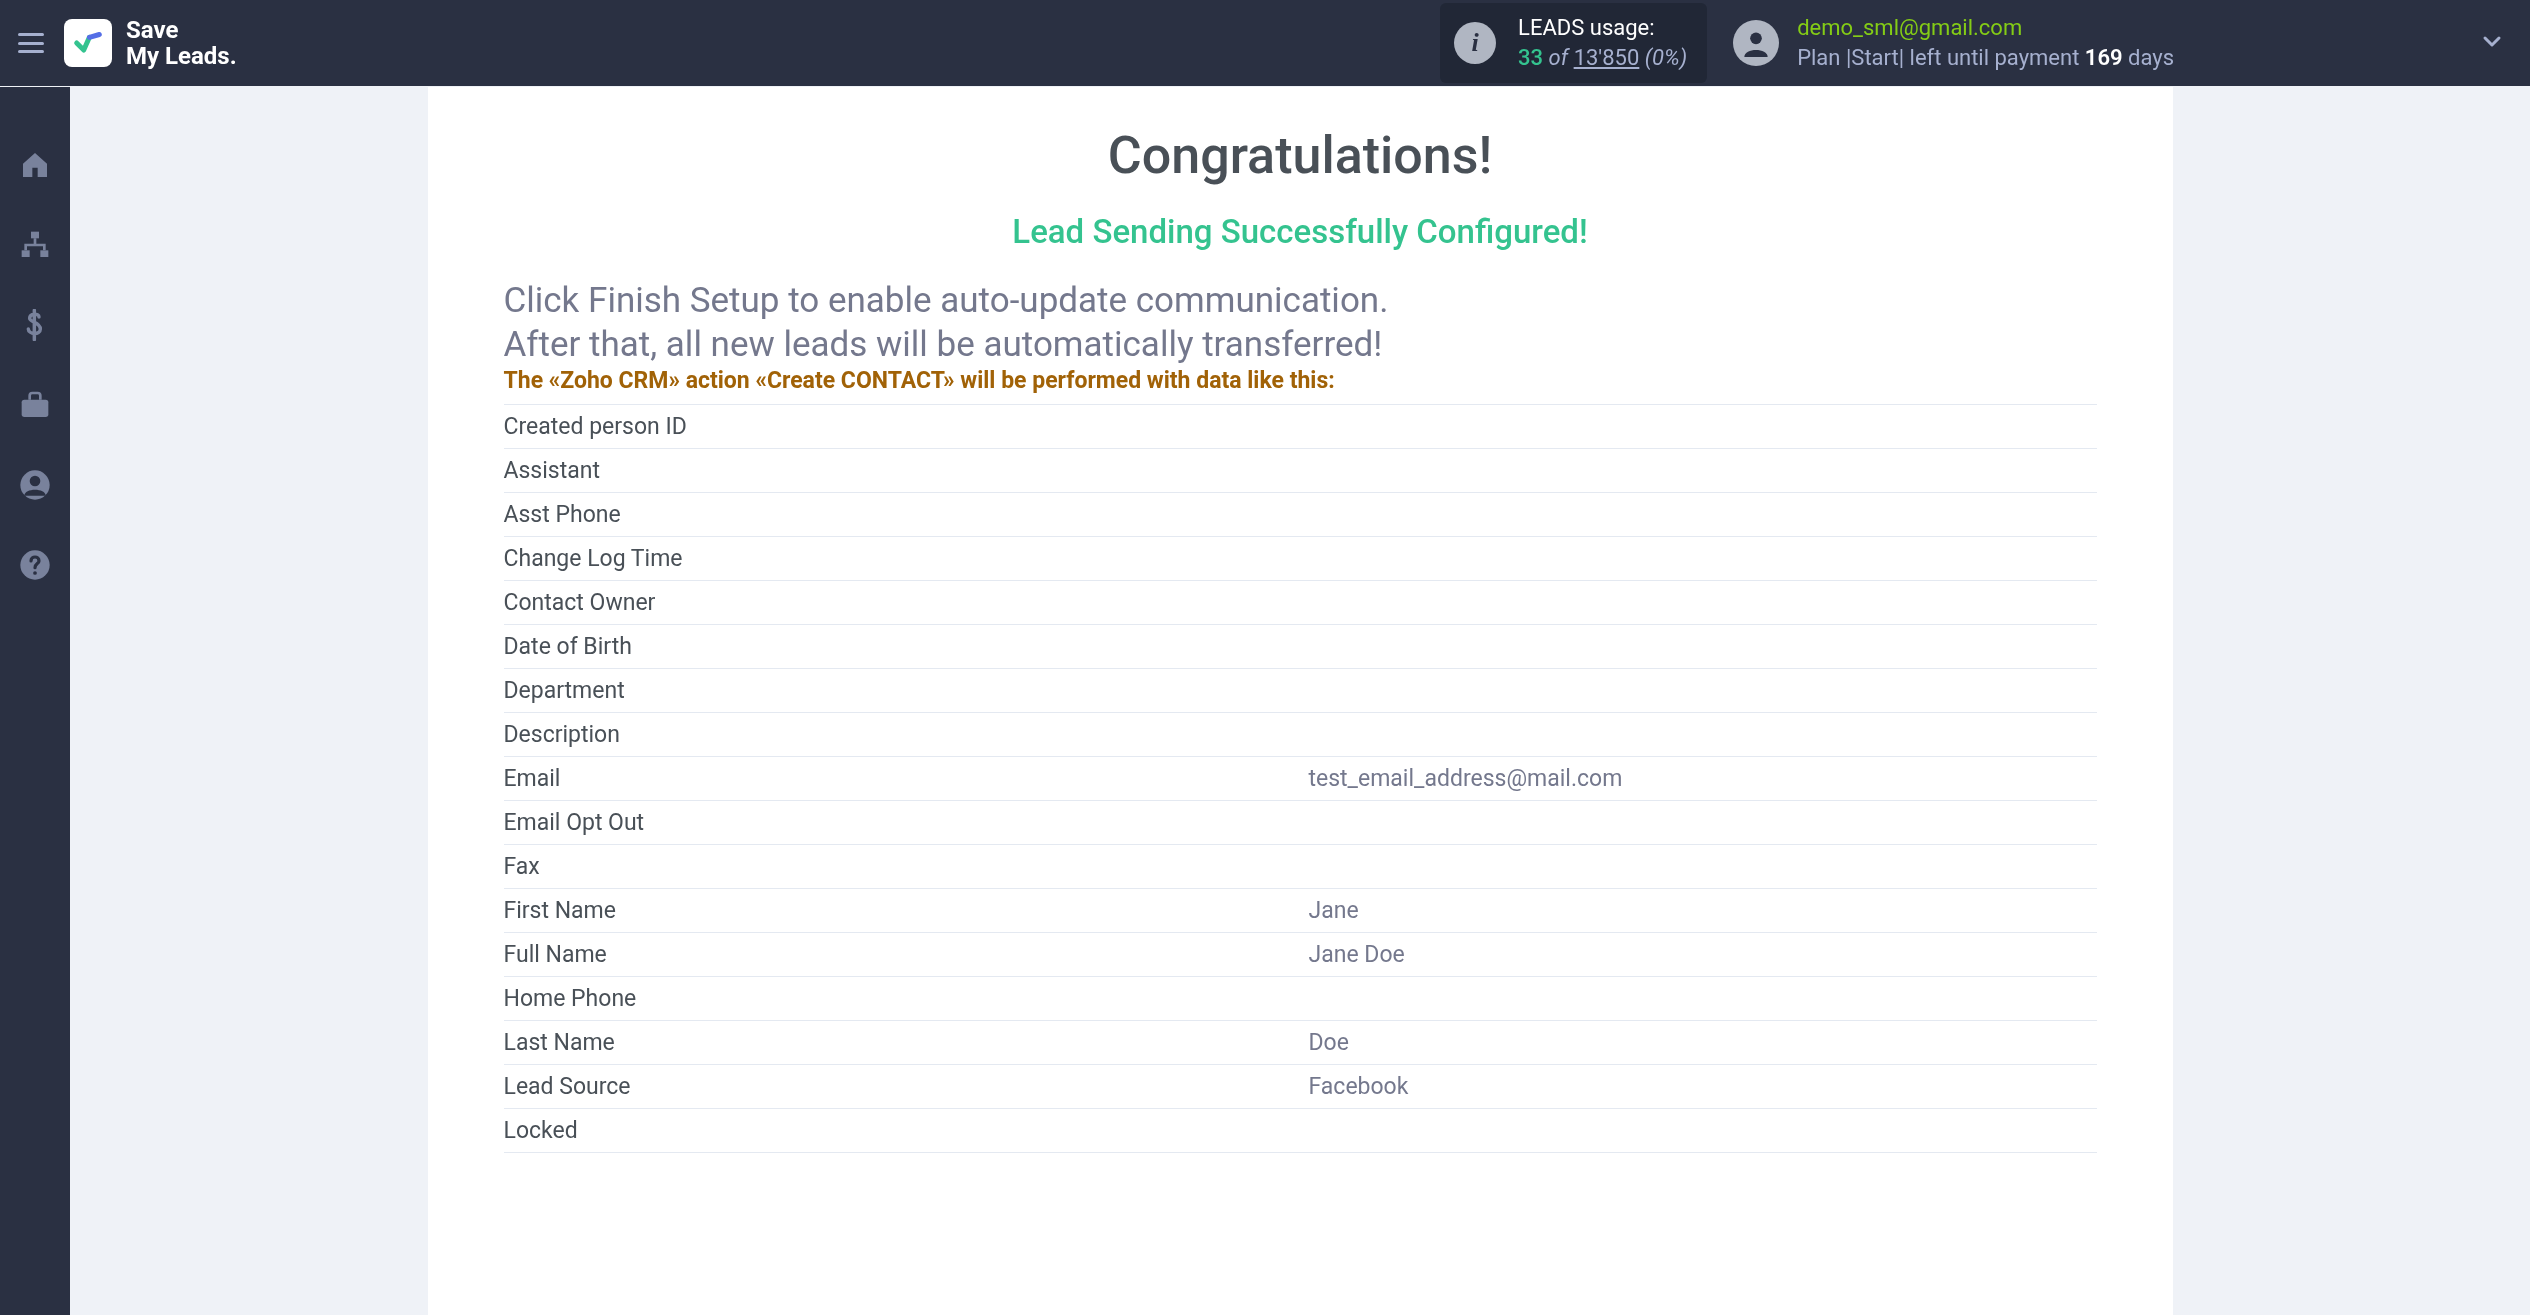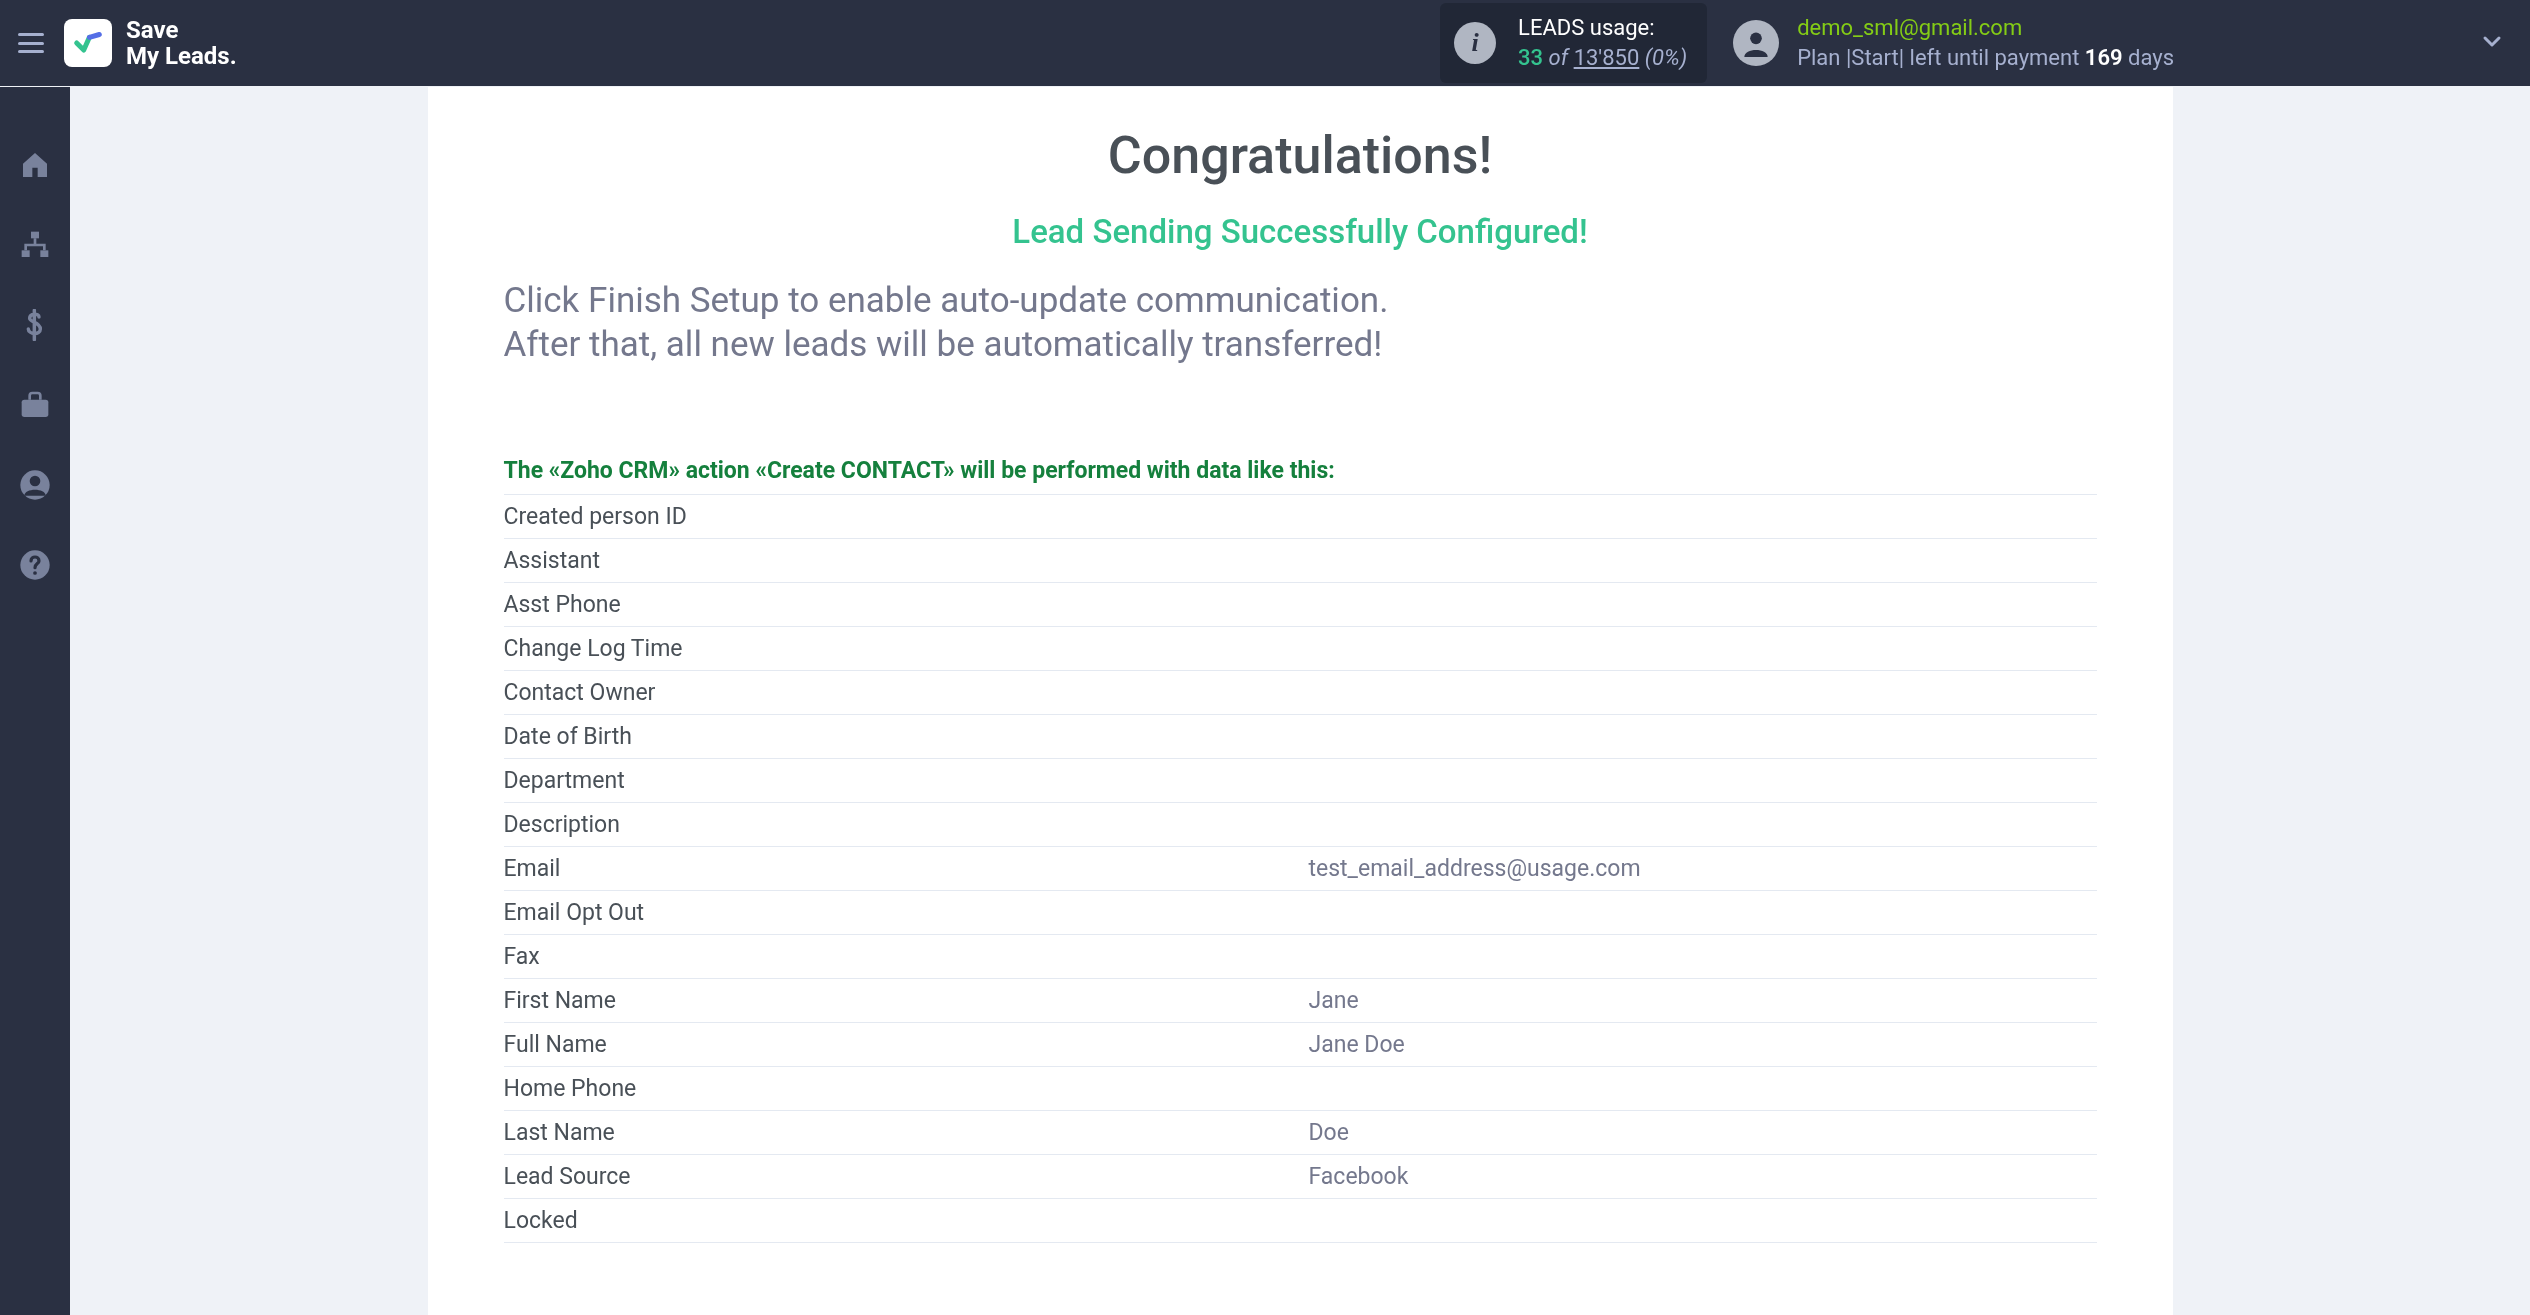--- a/index.html
+++ b/index.html
@@ -185,22 +185,21 @@
     .subtitle {
       text-align: left;
       font-size: 35px;
       color: #74788d;
       line-height: 1.25;
       margin-top: 28px;
     }
     .action-desc {
       font-size: 23px;
       font-weight: 700;
-      color: #15803d;
-      margin-top: 90px;
+      color: #a16207;
       padding-bottom: 10px;
     }
     .rows {
       border-top: 1px solid #e4e9f1;
     }
     .row {
       display: flex;
       border-bottom: 1px solid #e4e9f1;
       min-height: 44px;
       align-items: center;
@@ -354,21 +353,21 @@
         <div class="row">
           <div class="label">Department</div>
           <div class="value"></div>
         </div>
         <div class="row">
           <div class="label">Description</div>
           <div class="value"></div>
         </div>
         <div class="row">
           <div class="label">Email</div>
-          <div class="value">test_email_address@usage.com</div>
+          <div class="value">test_email_address@mail.com</div>
         </div>
         <div class="row">
           <div class="label">Email Opt Out</div>
           <div class="value"></div>
         </div>
         <div class="row">
           <div class="label">Fax</div>
           <div class="value"></div>
         </div>
         <div class="row">

